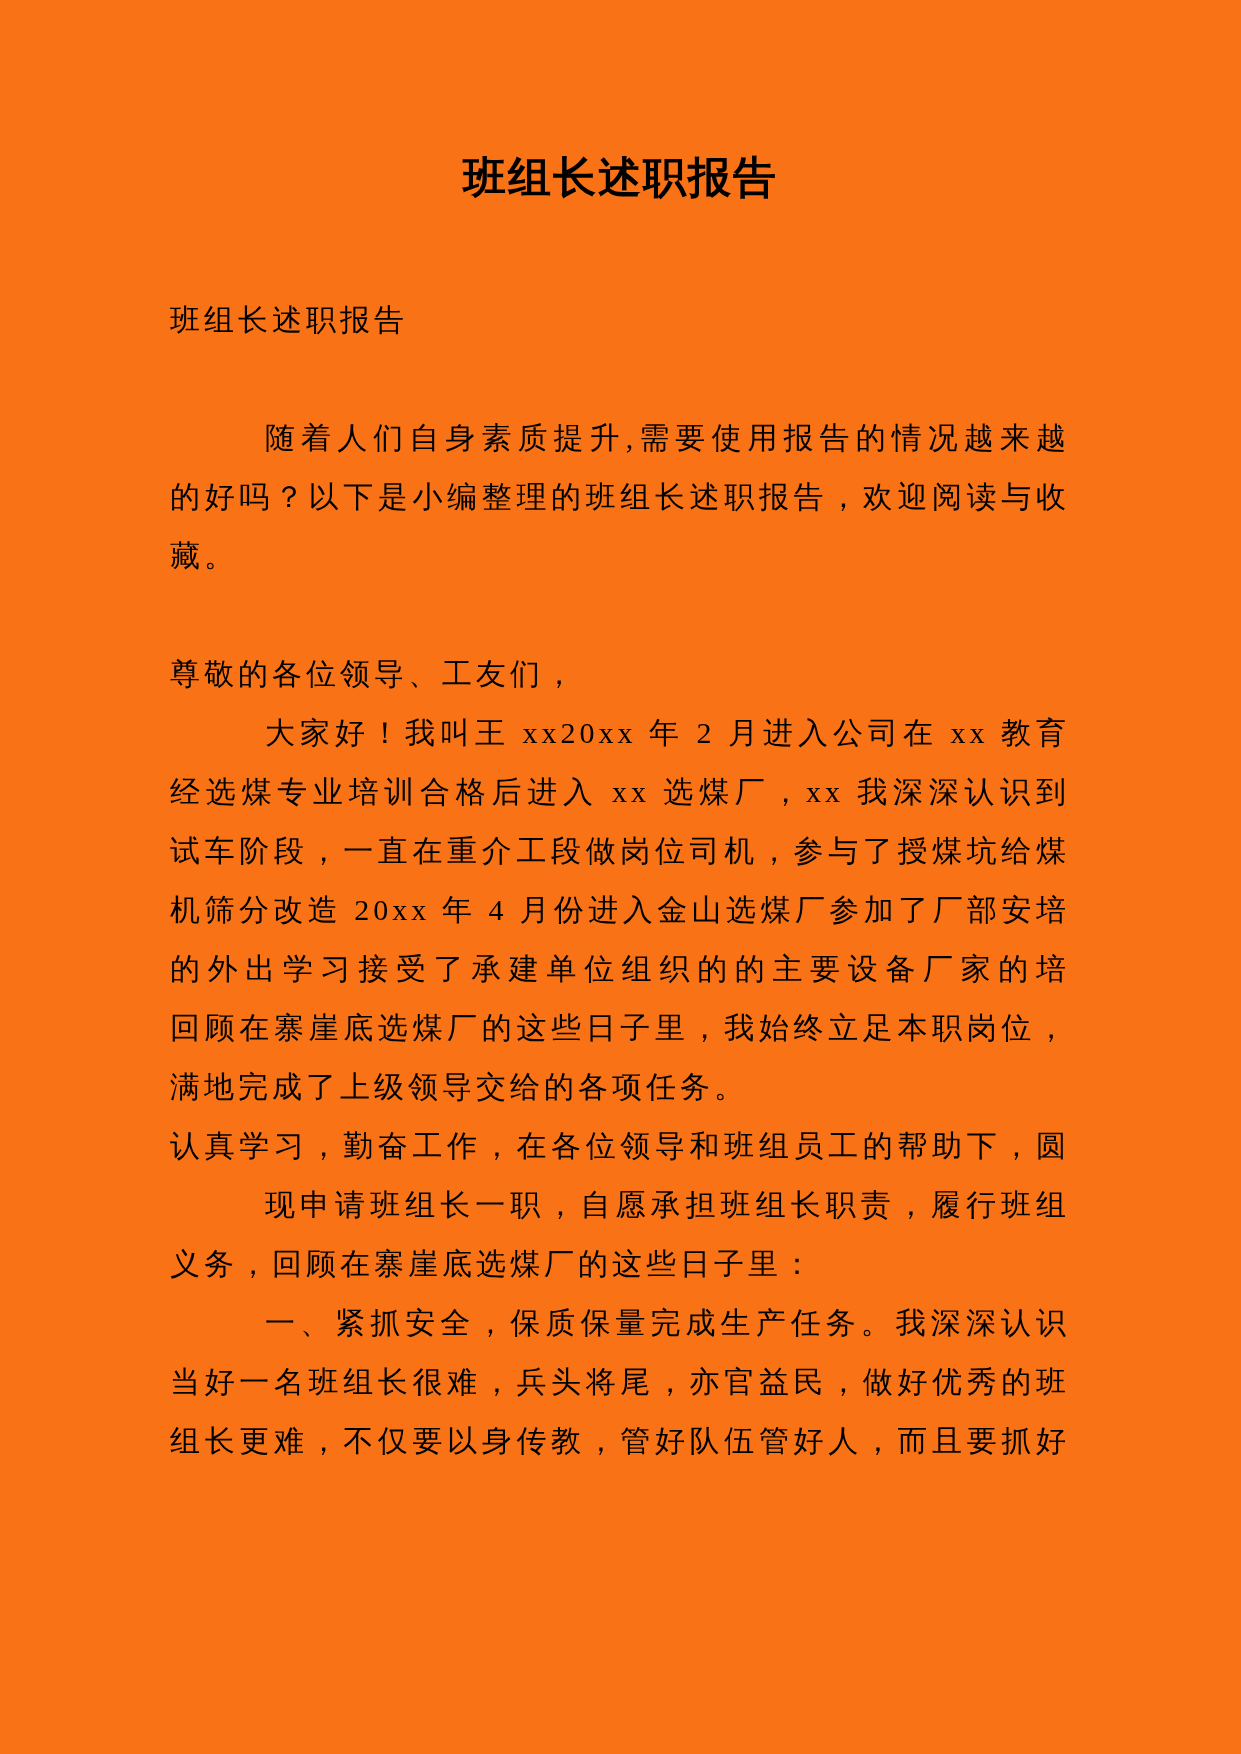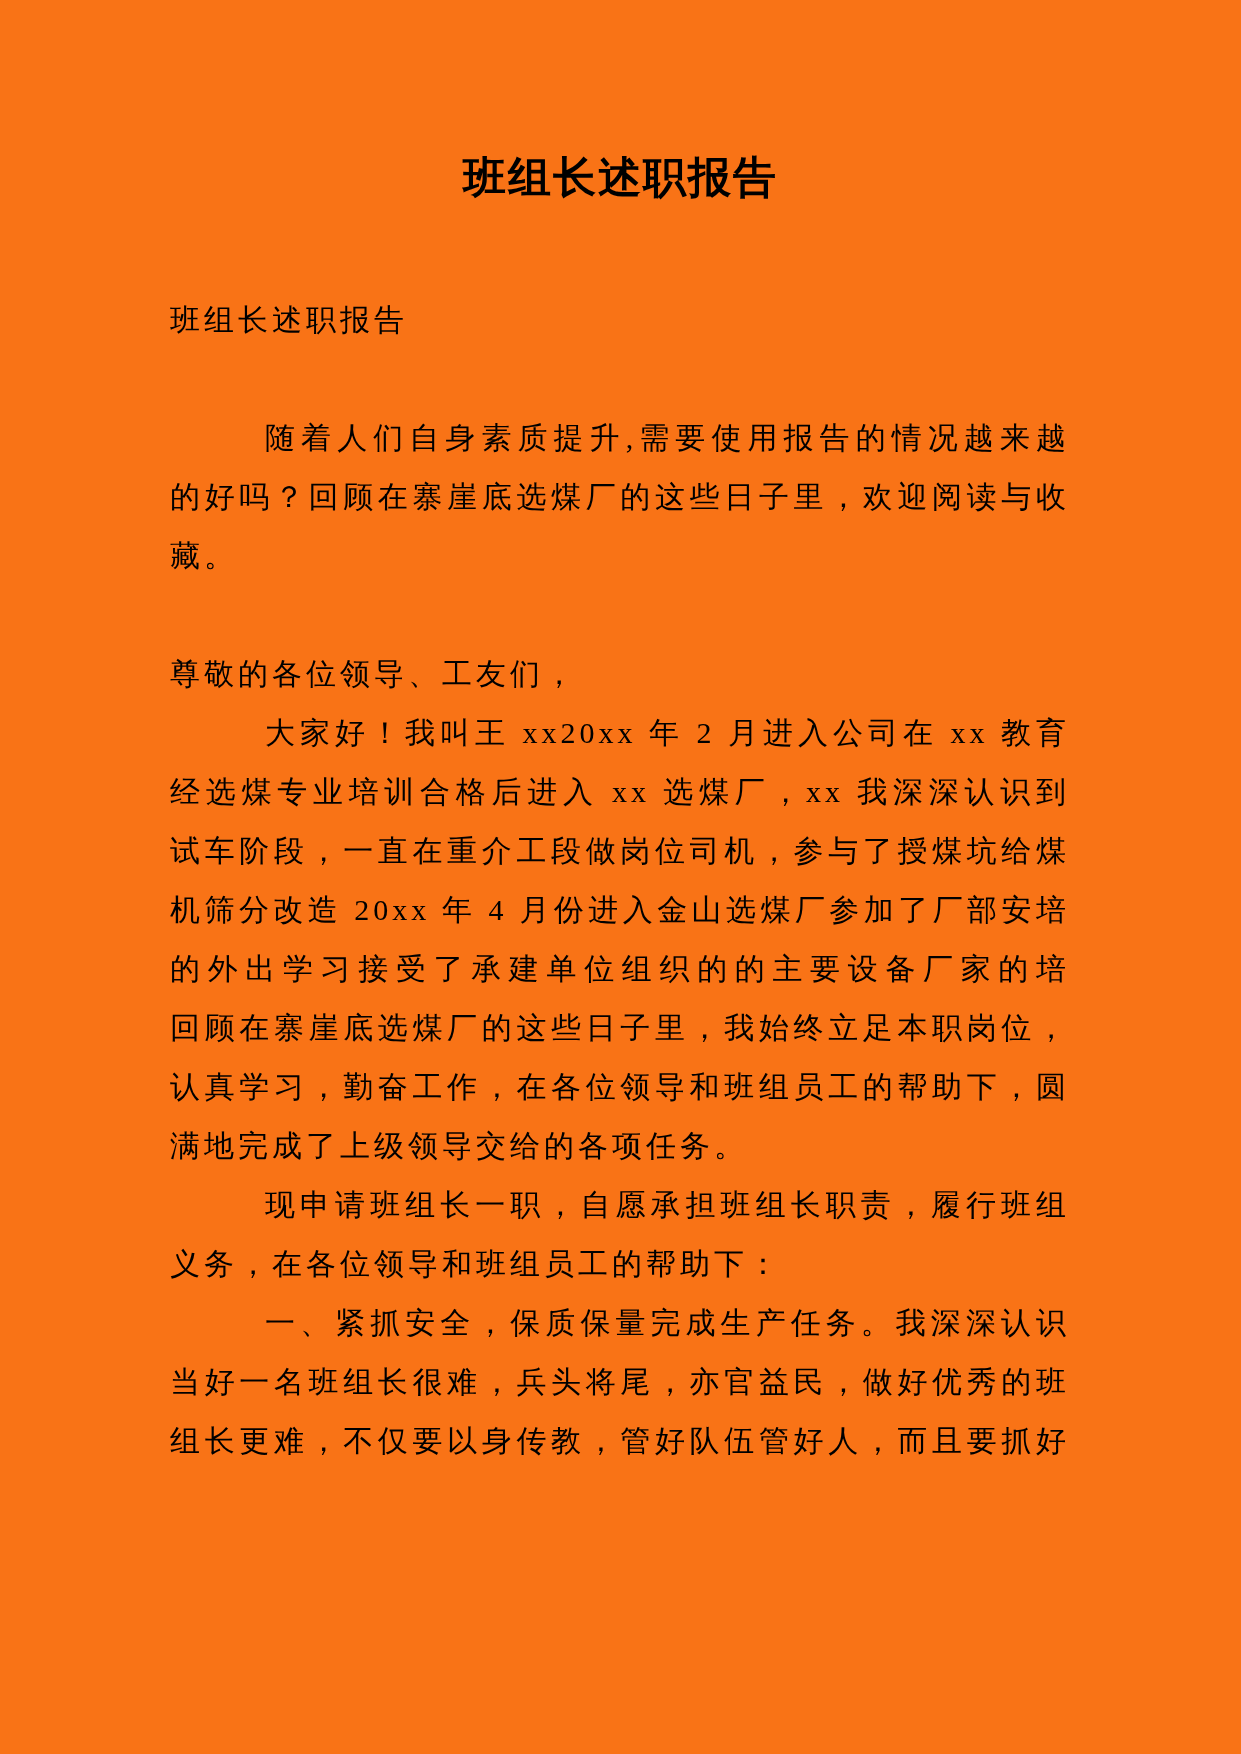--- a/index.html
+++ b/index.html
@@ -51,31 +51,31 @@
 </style>
 </head>
 <body>
 
 <div class="page">
   <h1 class="doc-title">班组长述职报告</h1>
   <div class="doc-body">
       <div class="line">班组长述职报告</div>
       <div class="line blank">&nbsp;</div>
       <div class="line just ind">随着人们自身素质提升,需要使用报告的情况越来越多，</div>
-      <div class="line just">的好吗？回顾在寨崖底选煤厂的这些日子里，欢迎阅读与收</div>
+      <div class="line just">的好吗？以下是小编整理的班组长述职报告，欢迎阅读与收</div>
       <div class="line">藏。</div>
       <div class="line blank">&nbsp;</div>
       <div class="line">尊敬的各位领导、工友们，</div>
       <div class="line just ind">大家好！我叫王 xx20xx 年 2 月进入公司在 xx 教育学院</div>
       <div class="line just">经选煤专业培训合格后进入 xx 选煤厂，xx 我深深认识到</div>
       <div class="line just">试车阶段，一直在重介工段做岗位司机，参与了授煤坑给煤</div>
       <div class="line just">机筛分改造 20xx 年 4 月份进入金山选煤厂参加了厂部安培</div>
       <div class="line just">的外出学习接受了承建单位组织的的主要设备厂家的培训。，</div>
       <div class="line just">回顾在寨崖底选煤厂的这些日子里，我始终立足本职岗位，</div>
+      <div class="line">满地完成了上级领导交给的各项任务。</div>
       <div class="line just">认真学习，勤奋工作，在各位领导和班组员工的帮助下，圆</div>
-      <div class="line">满地完成了上级领导交给的各项任务。</div>
       <div class="line just ind">现申请班组长一职，自愿承担班组长职责，履行班组长</div>
-      <div class="line">义务，在各位领导和班组员工的帮助下：</div>
+      <div class="line">义务，回顾在寨崖底选煤厂的这些日子里：</div>
       <div class="line just ind">一、紧抓安全，保质保量完成生产任务。我深深认识到</div>
       <div class="line just">当好一名班组长很难，兵头将尾，亦官益民，做好优秀的班</div>
       <div class="line just">组长更难，不仅要以身传教，管好队伍管好人，而且要抓好</div>
     </div>
 </div>
 
 </body></html>

